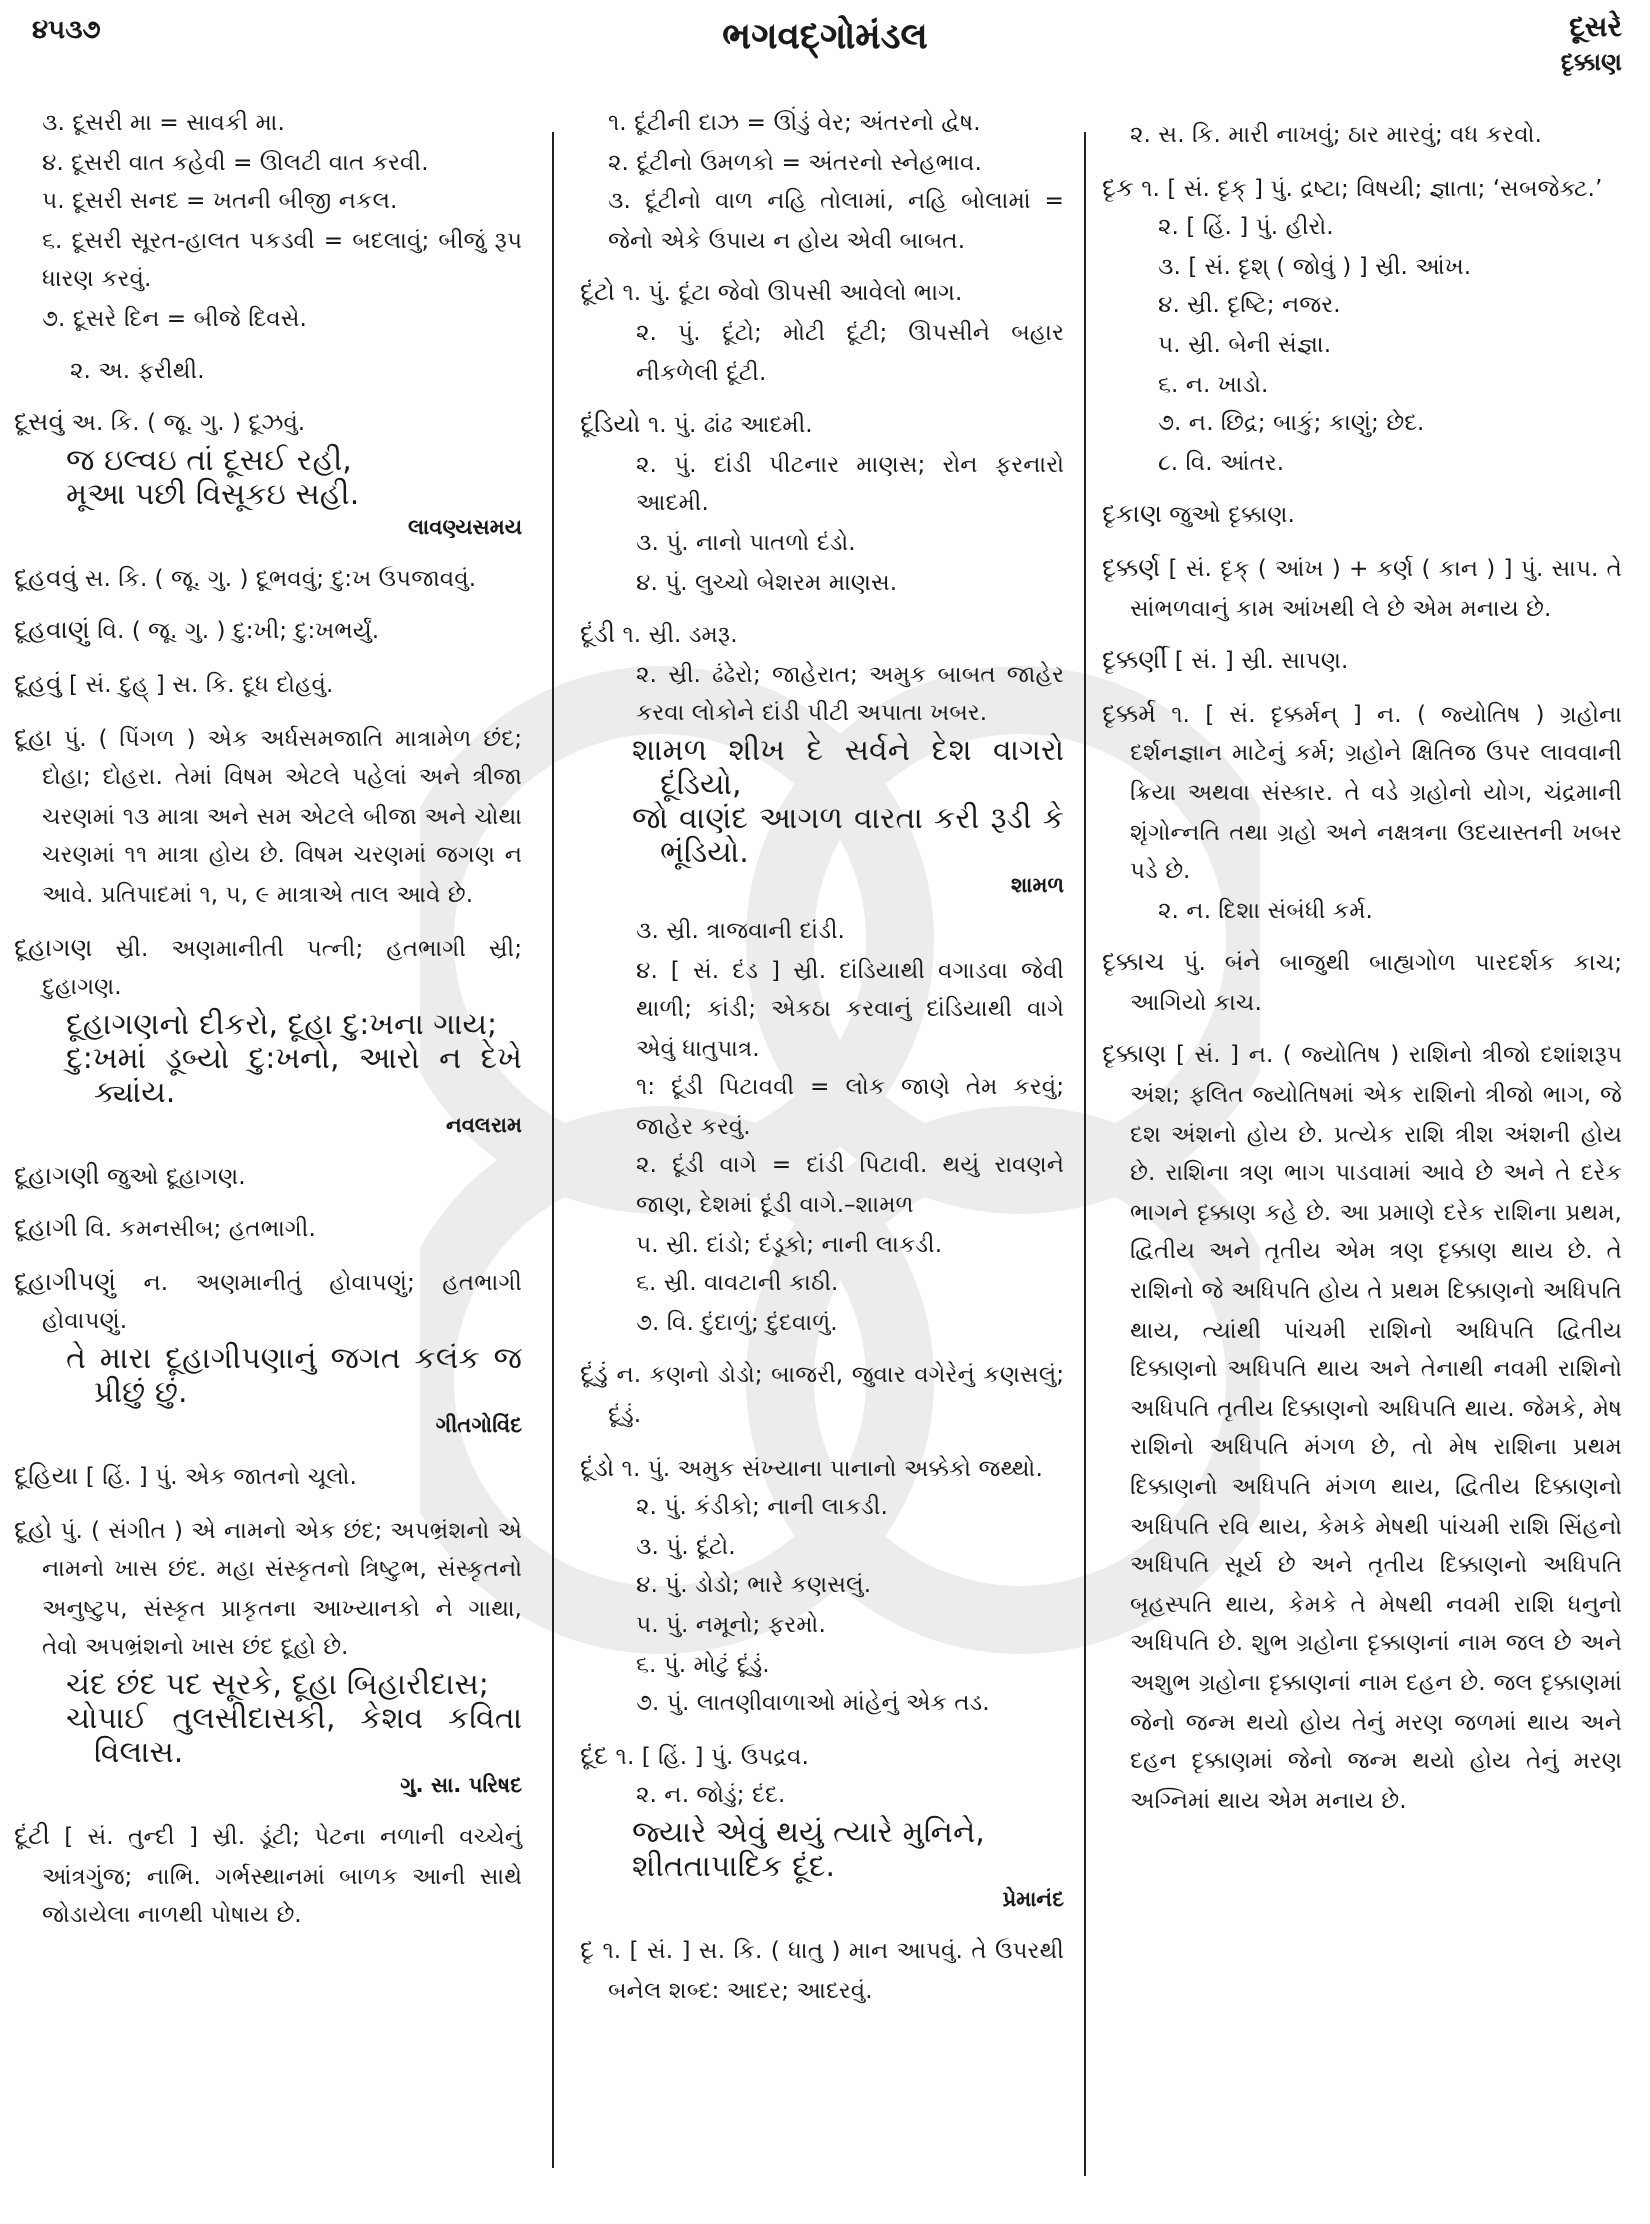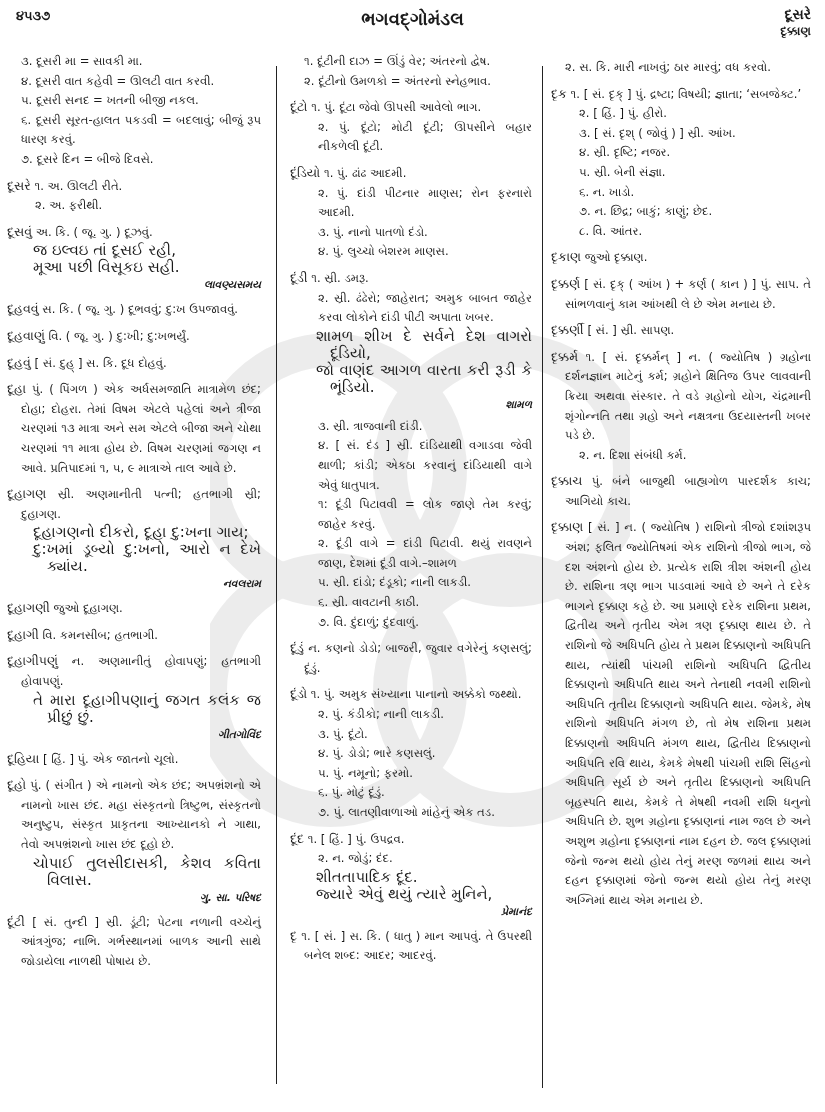--- a/index.html
+++ b/index.html
@@ -23,21 +23,21 @@
   .col-mid { left: 290px; width: 242px; }
   .col-right { left: 551px; width: 260px; }
   .rule { position: absolute; width: 1px; background: #222; }
   .rule-1 { left: 276px; top: 66px; height: 1018px; }
   .rule-2 { left: 542px; top: 66px; height: 1022px; }
 
   .entry { margin: 0 0 6px 0; text-indent: -14px; padding-left: 14px; text-align: justify; }
   .hw { font-weight: normal; font-size: 12.6px; }
   .sense { margin: 0 0 0 0; padding-left: 14px; text-indent: 0; text-align: justify; }
   .quote { font-size: 15px; line-height: 17px; padding-left: 26px; margin: 0; }
-  .attrib { font-size: 10.6px; line-height: 17px; text-align: right; margin: 0 0 4px 0; font-weight: bold; font-style: italic; }
+  .attrib { font-size: 10.6px; line-height: 17px; text-align: right; margin: 0 0 4px 0; font-weight: bold; }
   .gap { height: 6px; }
 </style>
 </head>
 <body>
 
 <div class="page">
 
   <svg class="watermark" viewBox="0 0 420 560">
     <g fill="none" stroke="#000" stroke-width="34">
       <circle cx="120" cy="170" r="120"></circle>
@@ -58,21 +58,20 @@
   <div class="rule rule-2"></div>
 
   <div class="col col-left">
       <div class="sense">૩. દૂસરી મા = સાવકી મા.</div>
       <div class="sense">૪. દૂસરી વાત કહેવી = ઊલટી વાત કરવી.</div>
       <div class="sense">૫. દૂસરી સનદ = ખતની બીજી નકલ.</div>
       <div class="sense">૬. દૂસરી સૂરત-હાલત પકડવી = બદલાવું; બીજું રૂપ ધારણ કરવું.</div>
       <div class="sense">૭. દૂસરે દિન = બીજે દિવસે.</div>
       <div class="gap"></div>
       <div class="entry">
-        <div><span class="hw">દૂસરે</span><span> ૧. અ. ઊલટી રીતે.</span></div>
         <div class="sense">૨. અ. ફરીથી.</div>
       </div>
       <div class="entry">
         <div><span class="hw">દૂસવું</span><span> અ. કિ. ( જૂ. ગુ. ) દૂઝવું.</span></div>
         <div class="quote">જ ઇલ્વઇ તાં દૂસઈ રહી,</div>
         <div class="quote">મૂઆ પછી વિસૂકઇ સહી.</div>
         <div class="attrib">લાવણ્યસમય</div>
       </div>
       <div class="entry">
         <div><span class="hw">દૂહવવું</span><span> સ. કિ. ( જૂ. ગુ. ) દૂભવવું; દુ:ખ ઉપજાવવું.</span></div>
@@ -101,30 +100,32 @@
       <div class="entry">
         <div><span class="hw">દૂહાગીપણું</span><span> ન. અણમાનીતું હોવાપણું; હતભાગી હોવાપણું.</span></div>
         <div class="quote">તે મારા દૂહાગીપણાનું જગત કલંક જ પ્રીછું છું.</div>
         <div class="attrib">ગીતગોવિંદ</div>
       </div>
       <div class="entry">
         <div><span class="hw">દૂહિયા</span><span> [ હિં. ] પું. એક જાતનો ચૂલો.</span></div>
       </div>
       <div class="entry">
         <div><span class="hw">દૂહો</span><span> પું. ( સંગીત ) એ નામનો એક છંદ; અપભ્રંશનો એ નામનો ખાસ છંદ. મહા સંસ્કૃતનો ત્રિષ્ટુભ, સંસ્કૃતનો અનુષ્ટુપ, સંસ્કૃત પ્રાકૃતના આખ્યાનકો ને ગાથા, તેવો અપભ્રંશનો ખાસ છંદ દૂહો છે.</span></div>
+        <div class="quote">ચંદ છંદ પદ સૂરકે, દૂહા બિહારીદાસ;</div>
         <div class="quote">ચોપાઈ તુલસીદાસકી, કેશવ કવિતા વિલાસ.</div>
         <div class="attrib">ગુ. સા. પરિષદ</div>
       </div>
       <div class="entry">
         <div><span class="hw">દૂંટી</span><span> [ સં. તુન્દી ] સ્રી. ડૂંટી; પેટના નળાની વચ્ચેનું આંત્રગુંજ; નાભિ. ગર્ભસ્થાનમાં બાળક આની સાથે જોડાયેલા નાળથી પોષાય છે.</span></div>
       </div>
     </div>
   <div class="col col-mid">
       <div class="sense">૧. દૂંટીની દાઝ = ઊંડું વેર; અંતરનો દ્વેષ.</div>
       <div class="sense">૨. દૂંટીનો ઉમળકો = અંતરનો સ્નેહભાવ.</div>
+      <div class="sense">૩. દૂંટીનો વાળ નહિ તોલામાં, નહિ બોલામાં = જેનો એકે ઉપાય ન હોય એવી બાબત.</div>
       <div class="gap"></div>
       <div class="entry">
         <div><span class="hw">દૂંટો</span><span> ૧. પું. દૂંટા જેવો ઊપસી આવેલો ભાગ.</span></div>
         <div class="sense">૨. પું. દૂંટો; મોટી દૂંટી; ઊપસીને બહાર નીકળેલી દૂંટી.</div>
       </div>
       <div class="entry">
         <div><span class="hw">દૂંડિયો</span><span> ૧. પું. ઢાંઢ આદમી.</span></div>
         <div class="sense">૨. પું. દાંડી પીટનાર માણસ; રોન ફરનારો આદમી.</div>
         <div class="sense">૩. પું. નાનો પાતળો દંડો.</div>
         <div class="sense">૪. પું. લુચ્ચો બેશરમ માણસ.</div>
@@ -151,22 +152,22 @@
         <div class="sense">૨. પું. કંડીકો; નાની લાકડી.</div>
         <div class="sense">૩. પું. દૂંટો.</div>
         <div class="sense">૪. પું. ડોડો; ભારે કણસલું.</div>
         <div class="sense">૫. પું. નમૂનો; ફરમો.</div>
         <div class="sense">૬. પું. મોટું દૂંડું.</div>
         <div class="sense">૭. પું. લાતણીવાળાઓ માંહેનું એક તડ.</div>
       </div>
       <div class="entry">
         <div><span class="hw">દૂંદ</span><span> ૧. [ હિં. ] પું. ઉપદ્રવ.</span></div>
         <div class="sense">૨. ન. જોડું; દંદ.</div>
+        <div class="quote">જ્યારે એવું થયું ત્યારે મુનિને,</div>
         <div class="quote">શીતતાપાદિક દૂંદ.</div>
-        <div class="quote">જ્યારે એવું થયું ત્યારે મુનિને,</div>
         <div class="attrib">પ્રેમાનંદ</div>
       </div>
       <div class="entry">
         <div><span class="hw">દૃ</span><span> ૧. [ સં. ] સ. કિ. ( ધાતુ ) માન આપવું. તે ઉપરથી બનેલ શબ્દ: આદર; આદરવું.</span></div>
       </div>
     </div>
   <div class="col col-right" style="top:58px;">
       <div class="sense">૨. સ. કિ. મારી નાખવું; ઠાર મારવું; વધ કરવો.</div>
       <div class="gap"></div>
       <div class="entry">

